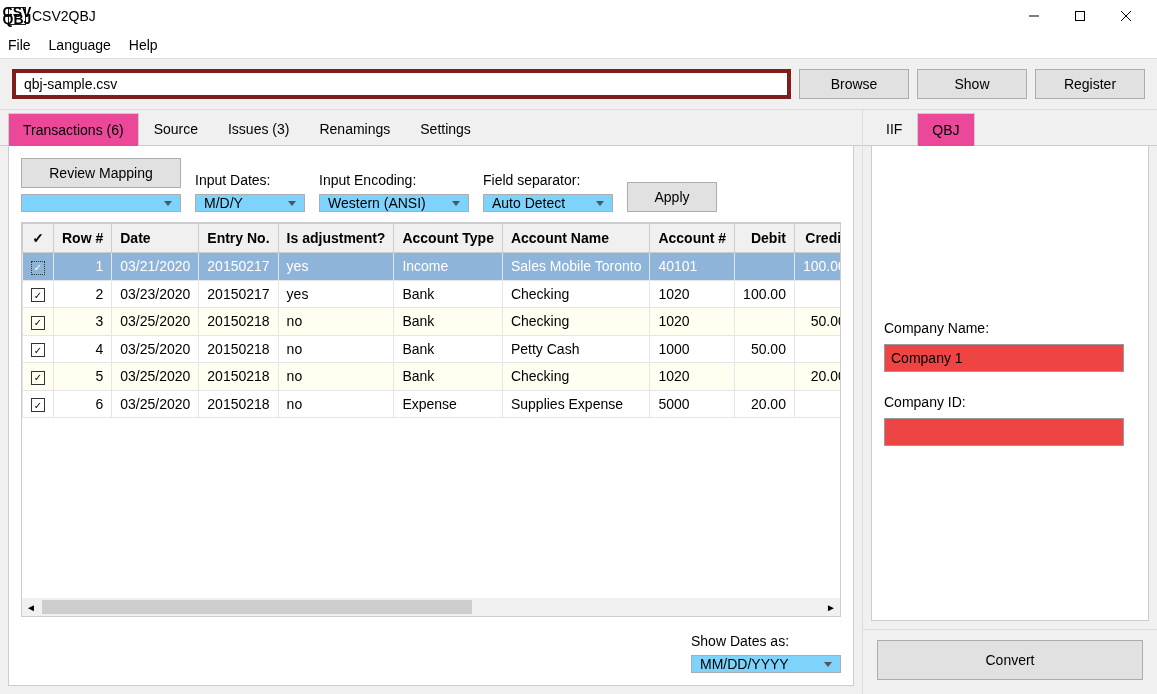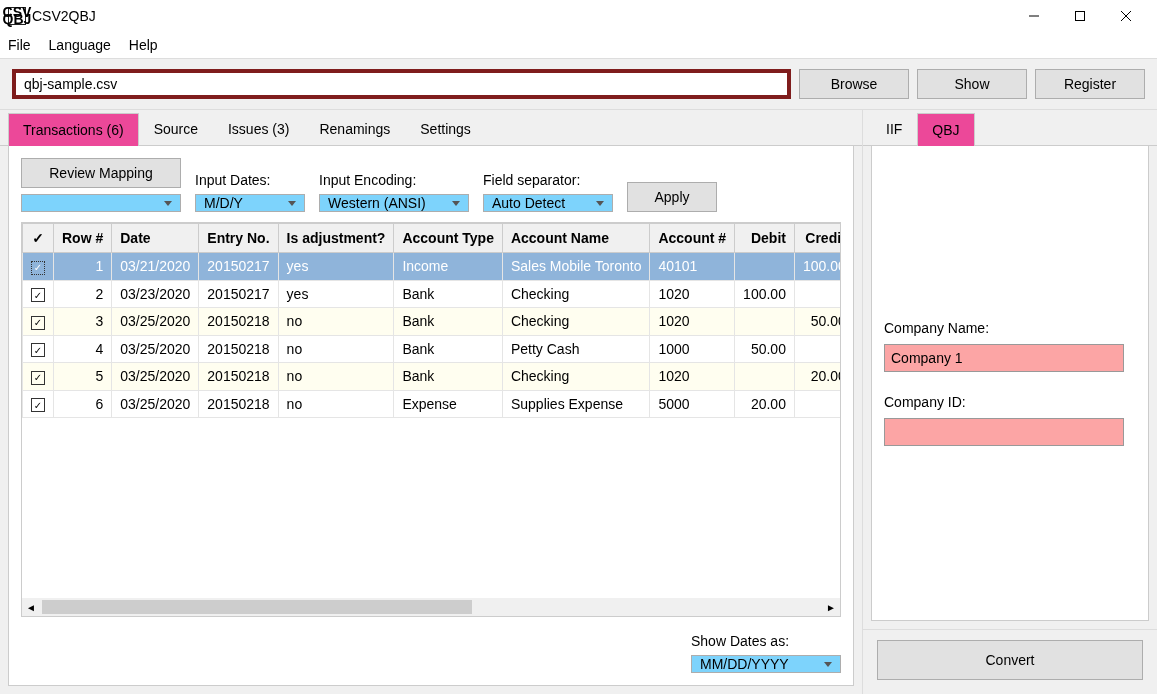--- a/index.html
+++ b/index.html
@@ -37,21 +37,21 @@
 .table-body { flex: 1; overflow: hidden; background: #fff; }
 .hscroll { height: 18px; background: #f0f0f0; display: flex; align-items: center; }
 .hscroll .arrow { width: 18px; text-align: center; font-size: 10px; }
 .hscroll .thumb { height: 14px; background: #cdcdcd; width: 430px; margin-left: 2px; }
 .hscroll .track { flex: 1; }
 .bottom-row { display: flex; justify-content: flex-end; align-items: center; gap: 10px; padding-top: 6px; }
 .right-pane { width: 295px; background: #f0f0f0; display: flex; flex-direction: column; border-left: 1px solid #ddd; }
 .right-tabs { display: flex; border-bottom: 1px solid #ccc; padding: 2px 8px 0 8px; align-items: center; }
 .right-body { flex: 1; background: #fff; margin: 0 8px 8px 8px; border: 1px solid #ccc; border-top: none; display: flex; flex-direction: column; padding: 12px; justify-content: center; gap: 8px; }
 .field-label { }
-.text-input { height: 28px; border: 1px solid #999; width: 240px; padding: 0 6px; background: #fca5a5; }
+.text-input { height: 28px; border: 1px solid #999; width: 240px; padding: 0 6px; background: #ef4444; }
 .right-bottom { padding: 10px 14px 14px 14px; display: flex; flex-direction: column; gap: 10px; border-top: 1px solid #ddd; }
 .checkbox-row { display: flex; align-items: center; gap: 8px; }
 .checkbox { width: 14px; height: 14px; border: 1px solid #333; background: #fff; }
 .big-btn { height: 40px; background: #e1e1e1; border: 1px solid #adadad; display: flex; align-items: center; justify-content: center; }
 </style>
 </head>
 <body>
 
 <div class="titlebar">
   <div class="icon">

